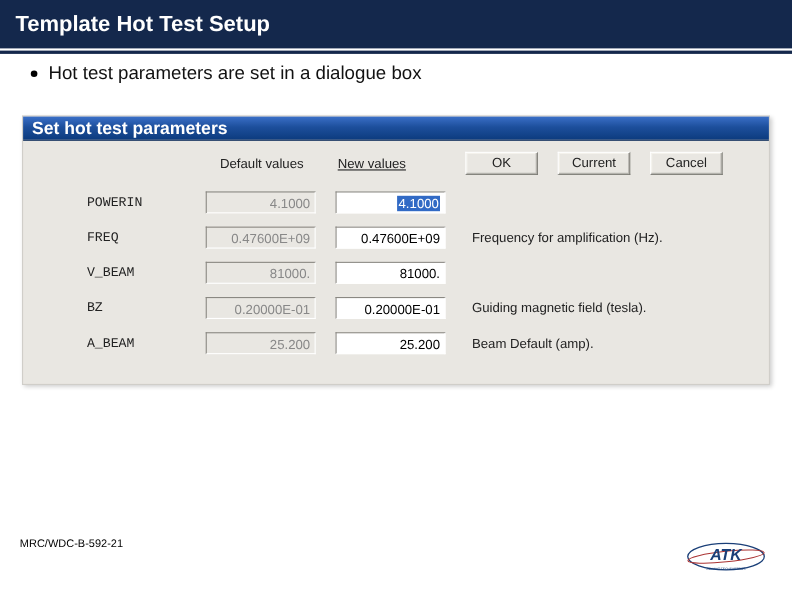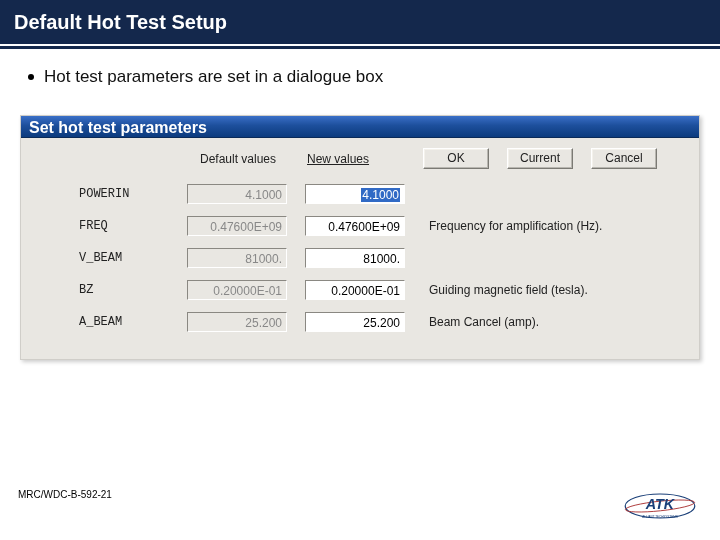--- a/index.html
+++ b/index.html
@@ -25,21 +25,21 @@
   .title-bar-slide h1 {
     font-size: 20px;
     font-weight: bold;
   }
   .divider-line {
     height: 3px;
     background: #14284c;
     margin-top: -2px;
   }
   .bullet-row {
-    padding: 18px 28px 10px 28px;
+    padding: 8px 28px 10px 28px;
     font-size: 17px;
     color: #111;
   }
   .bullet-row .dot {
     display: inline-block;
     width: 6px; height: 6px;
     background: #000;
     border-radius: 50%;
     vertical-align: middle;
     margin-right: 10px;
@@ -160,21 +160,21 @@
     bottom: 16px;
     width: 72px;
     height: 36px;
   }
   .logo svg { width: 100%; height: 100%; }
 </style>
 </head>
 <body>
 
 <div class="title-bar-slide">
-  <h1>Default Hot Test Setup</h1>
+  <h1>Template Hot Test Setup</h1>
 </div>
 <div class="divider-line"></div>
 
 <div class="bullet-row">
   <span class="dot"></span><span>Hot test parameters are set in a dialogue box</span>
 </div>
 
 <div class="dialog">
   <div class="dialog-title">Set hot test parameters</div>
   <div class="dialog-body">
@@ -211,21 +211,21 @@
       <div class="row-label">BZ</div>
       <div class="val-box">0.20000E-01</div>
       <div class="val-input">0.20000E-01</div>
       <div class="desc">Guiding magnetic field (tesla).</div>
     </div>
 
     <div class="dialog-row">
       <div class="row-label">A_BEAM</div>
       <div class="val-box">25.200</div>
       <div class="val-input">25.200</div>
-      <div class="desc">Beam Cancel (amp).</div>
+      <div class="desc">Beam Default (amp).</div>
     </div>
 
   </div>
 </div>
 
 <div class="footer-code">MRC/WDC-B-592-21</div>
 
 <div class="logo">
   <svg viewBox="0 0 120 60">
     <ellipse cx="60" cy="30" rx="58" ry="20" fill="none" stroke="#1a3f78" stroke-width="2"></ellipse>

